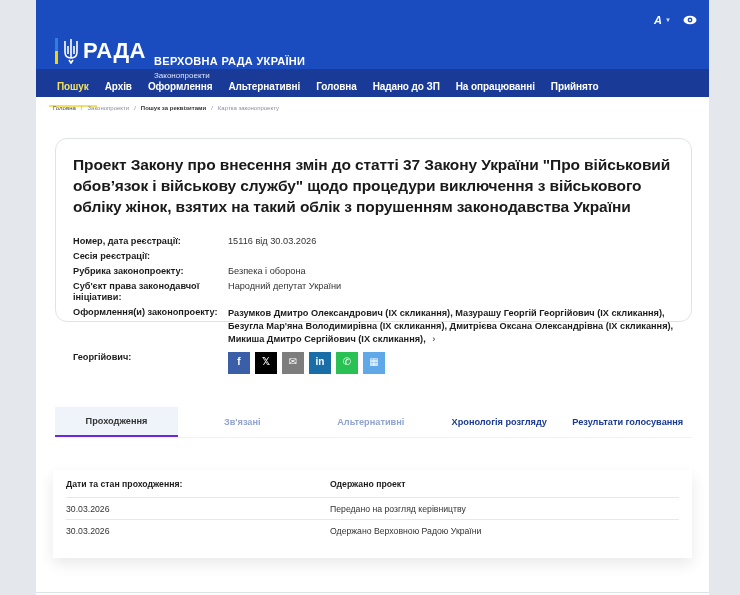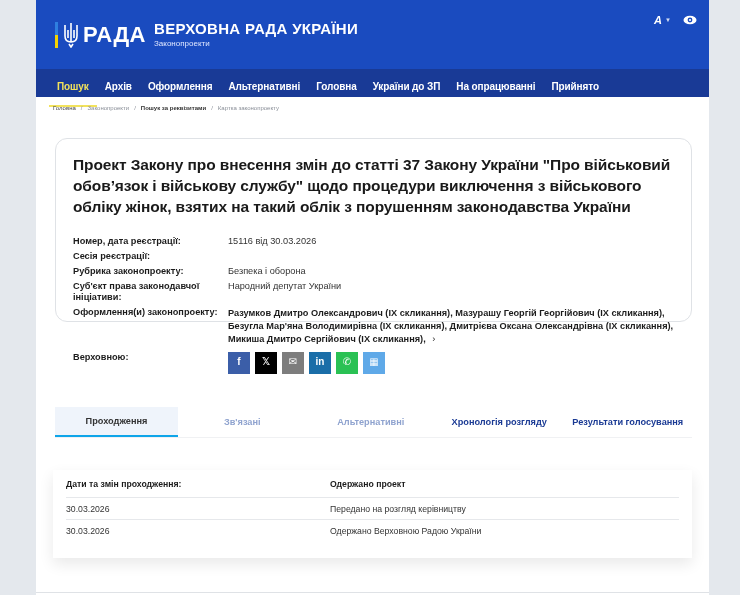--- a/index.html
+++ b/index.html
@@ -7,21 +7,21 @@
   body { background: #e4e8ed; font-family: "Liberation Sans", "DejaVu Sans", sans-serif; color: #1d1d1f; }
   .page { position: absolute; left: 36px; top: 0; width: 673px; height: 595px; background: #fff; }
   .header { height: 69px; background: #1a4bbf; position: relative; }
   .logo { position: absolute; left: 19px; top: 22px; display: flex; align-items: center; }
   .flag { width: 3px; height: 26px; display: flex; flex-direction: column; margin-right: 4px; }
   .flag .b { flex: 1; background: #2f7fe0; }
   .flag .y { flex: 1; background: #f5d400; }
   .trident { width: 18px; height: 26px; margin-right: 3px; }
   .logo-word { color: #fff; font-weight: bold; font-size: 22px; letter-spacing: 0.5px; line-height: 26px; }
   .logo-text { margin-left: 8px; display: flex; flex-direction: column; }
-  .logo-title { color: #fff; font-weight: bold; font-size: 15px; letter-spacing: 0.3px; line-height: 14px; }
+  .logo-title { color: #fff; font-weight: bold; font-size: 11px; letter-spacing: 0.3px; line-height: 14px; margin-top: 32px; }
   .logo-sub { color: #dfe6ff; font-size: 8px; margin-top: 3px; }
   .hdr-tools { position: absolute; right: 12px; top: 14px; display: flex; align-items: center; gap: 12px; }
   .font-btn { color: #fff; font-weight: bold; font-style: italic; font-size: 11px; display: flex; align-items: center; gap: 3px; }
   .font-btn .caret { font-size: 6px; font-style: normal; opacity: .8; }
   .eye-btn { width: 14px; height: 10px; }
   .nav { height: 28px; background: #193a96; display: flex; padding-left: 13px; }
   .nav-item { color: #fff; font-weight: bold; font-size: 10px; padding: 0 8px; line-height: 36px; border-bottom: 2px solid transparent; height: 38px; white-space: nowrap; letter-spacing: -0.1px; }
   .nav-item.active { color: #f2e25c; border-bottom: 2px solid #f2e25c; }
   .crumbs { height: 22px; padding-left: 17px; display: flex; align-items: center; font-size: 6px; color: #8a8f98; gap: 5px; }
   .crumbs .c-home { color: #444; }
@@ -30,21 +30,21 @@
   .title { position: absolute; left: 17px; top: 15px; width: 600px; font-size: 15.5px; font-weight: bold; line-height: 21px; color: #1a1a1a; letter-spacing: -0.1px; }
   .props { position: absolute; left: 17px; top: 97px; }
   .prow { display: flex; font-size: 9.2px; line-height: 10.5px; margin-bottom: 4.5px; }
   .plabel { width: 155px; font-weight: bold; color: #1c1c1c; }
   .pval { color: #333; width: 450px; }
   .pval.bold { font-weight: bold; color: #1c1c1c; line-height: 13px; }
   .share { display: flex; gap: 5px; margin-top: 0; }
   .sb { width: 22px; height: 22px; display: flex; align-items: center; justify-content: center; color: #fff; font-size: 10px; font-weight: bold; }
   .tabs { position: absolute; left: 19px; top: 407px; width: 637px; height: 31px; display: flex; border-bottom: 1px solid #f0f1f3; }
   .tab { flex: 1; display: flex; align-items: center; justify-content: center; font-size: 9.2px; font-weight: bold; color: #1a3a94; }
-  .tab.active { background: #eff4fb; color: #333; border-bottom: 2px solid #0ea5e9; flex: 0 0 123px; }
+  .tab.active { background: #eff4fb; color: #333; border-bottom: 2px solid #6d28d9; flex: 0 0 123px; }
   .tab.muted { color: #8fa3cf; font-weight: bold; }
   .table-wrap { position: absolute; left: 17px; top: 470px; width: 639px; height: 88px; background: #fff; box-shadow: 0 6px 14px rgba(0,0,0,0.09); }
   .trow { display: flex; font-size: 8.7px; height: 22px; align-items: center; margin: 0 13px 0 13px; border-bottom: 1px solid #e6e8eb; }
   .trow.head { height: 28px; font-weight: bold; color: #1c1c1c; }
   .trow.last { border-bottom: none; }
   .tc1 { width: 264px; color: #333; }
   .tc2 { color: #333; }
   .trow.head .tc1, .trow.head .tc2 { color: #1c1c1c; }
   .footer-line { position: absolute; left: 0; bottom: 2px; width: 673px; height: 1px; background: #dfe2e6; }
 </style>
@@ -79,21 +79,21 @@
       </svg>
     </div>
   </div>
 
   <nav class="nav">
     <a class="nav-item active">Пошук</a>
     <a class="nav-item">Архів</a>
     <a class="nav-item">Оформлення</a>
     <a class="nav-item">Альтернативні</a>
     <a class="nav-item">Головна</a>
-    <a class="nav-item">України до ЗП</a>
+    <a class="nav-item">Надано до ЗП</a>
     <a class="nav-item">На опрацюванні</a>
     <a class="nav-item">Прийнято</a>
   </nav>
 
   <div class="crumbs">
     <a class="c-home">Головна</a>
     <span>/</span>
     <a>Законопроекти</a>
     <span>/</span>
     <a class="c-bold">Пошук за реквізитами</a>
@@ -117,21 +117,21 @@
       </div>
       <div class="prow">
         <span class="plabel">Суб'єкт права законодавчої ініціативи:</span>
         <span class="pval">Народний депутат України</span>
       </div>
       <div class="prow" style="margin-bottom:6px;">
         <span class="plabel">Оформлення(и) законопроекту:</span>
         <span class="pval bold"><span>Разумков Дмитро Олександрович (IX скликання), Мазурашу Георгій Георгійович (IX скликання), Безугла Мар'яна Володимирівна (IX скликання), Дмитрієва Оксана Олександрівна (IX скликання), Микиша Дмитро Сергійович (IX скликання),</span> <span style="font-weight:normal;margin-left:4px;">›</span></span>
       </div>
       <div class="prow">
-        <span class="plabel">Верховною:</span>
+        <span class="plabel">Георгійович:</span>
         <div class="share">
           <span class="sb" style="background:#3b5ea8">f</span>
           <span class="sb" style="background:#000">𝕏</span>
           <span class="sb" style="background:#7d7d7d">✉</span>
           <span class="sb" style="background:#1a6ea8">in</span>
           <span class="sb" style="background:#2ac154">✆</span>
           <span class="sb" style="background:#5fa9e8">▦</span>
         </div>
       </div>
     </div>
@@ -140,21 +140,21 @@
   <div class="tabs">
     <div class="tab active">Проходження</div>
     <div class="tab muted">Зв'язані</div>
     <div class="tab muted">Альтернативні</div>
     <div class="tab">Хронологія розгляду</div>
     <div class="tab">Результати голосування</div>
   </div>
 
   <div class="table-wrap">
     <div class="trow head">
-      <span class="tc1">Дати та змін проходження:</span>
+      <span class="tc1">Дати та стан проходження:</span>
       <span class="tc2">Одержано проект</span>
     </div>
     <div class="trow">
       <span class="tc1">30.03.2026</span>
       <span class="tc2">Передано на розгляд керівництву</span>
     </div>
     <div class="trow last">
       <span class="tc1">30.03.2026</span>
       <span class="tc2">Одержано Верховною Радою України</span>
     </div>

